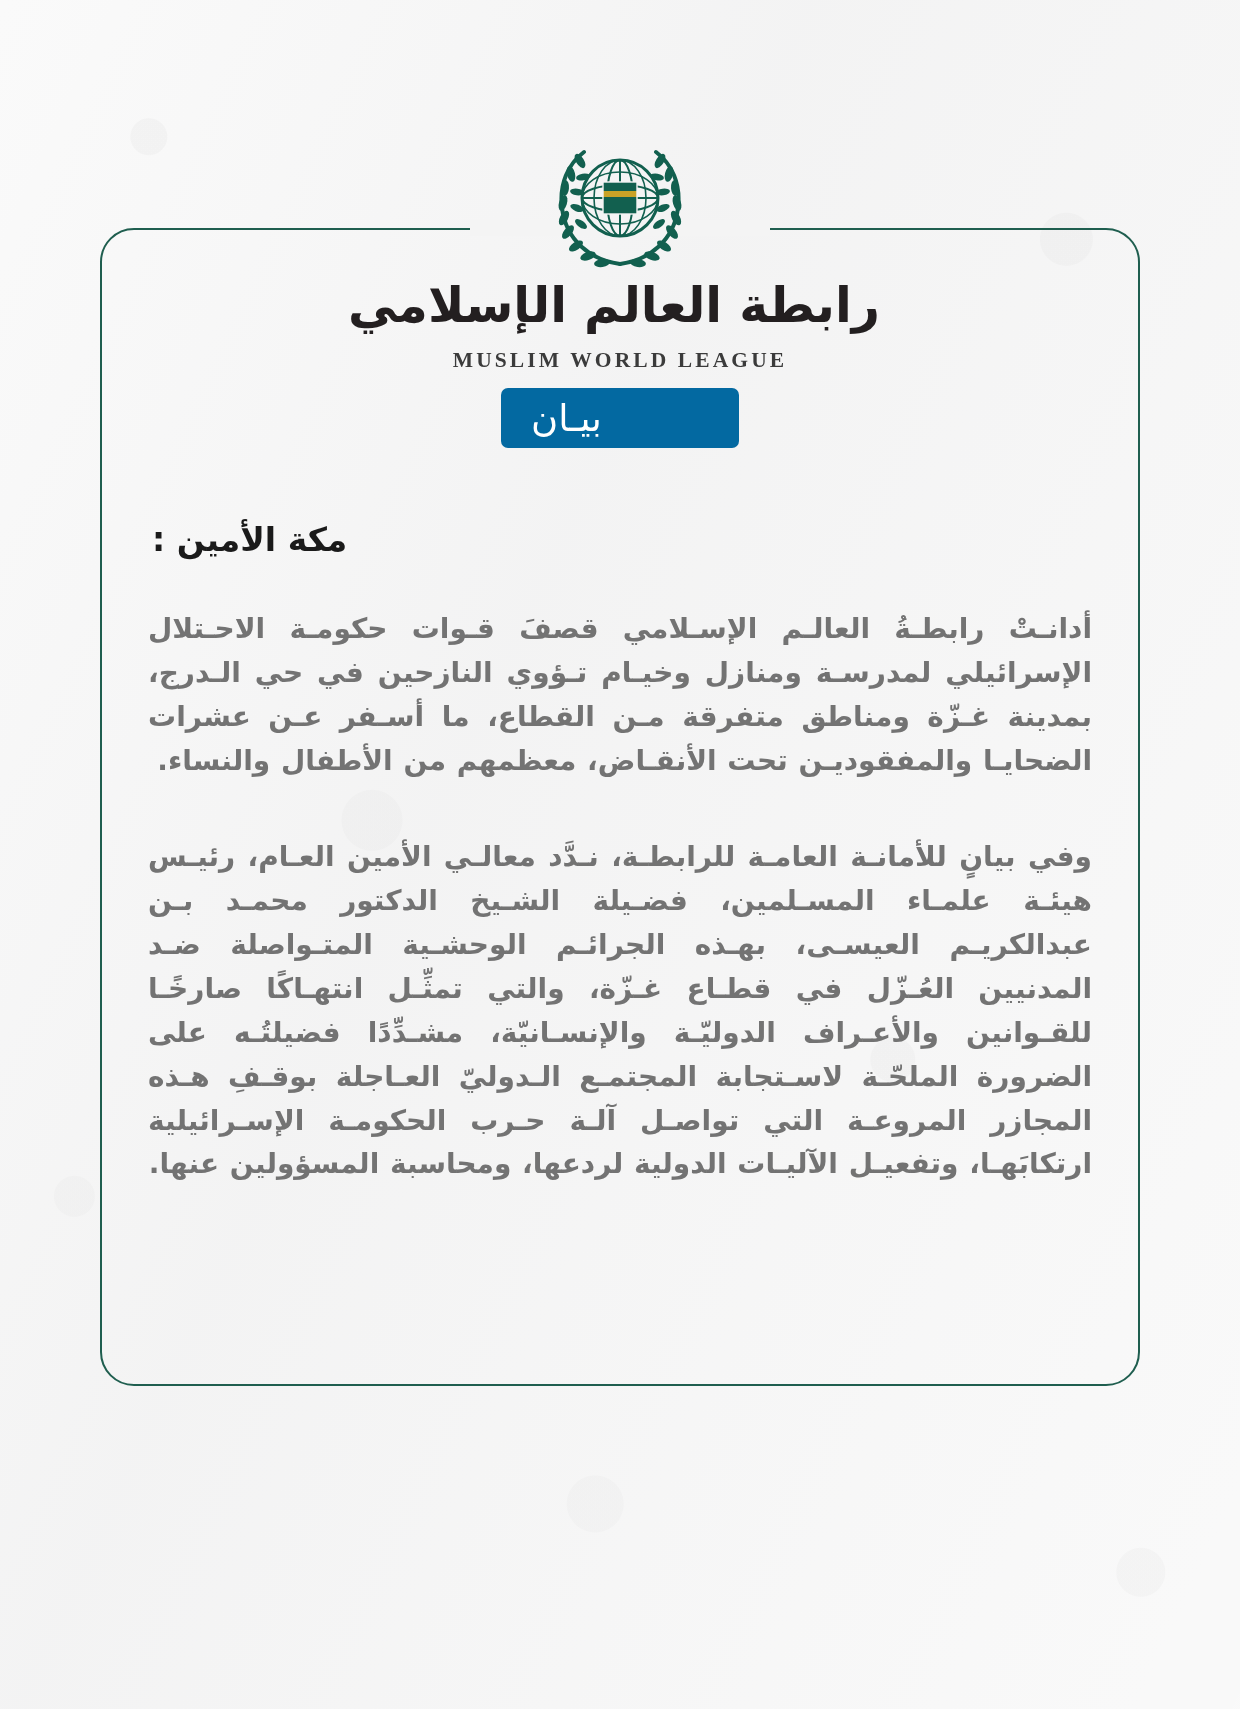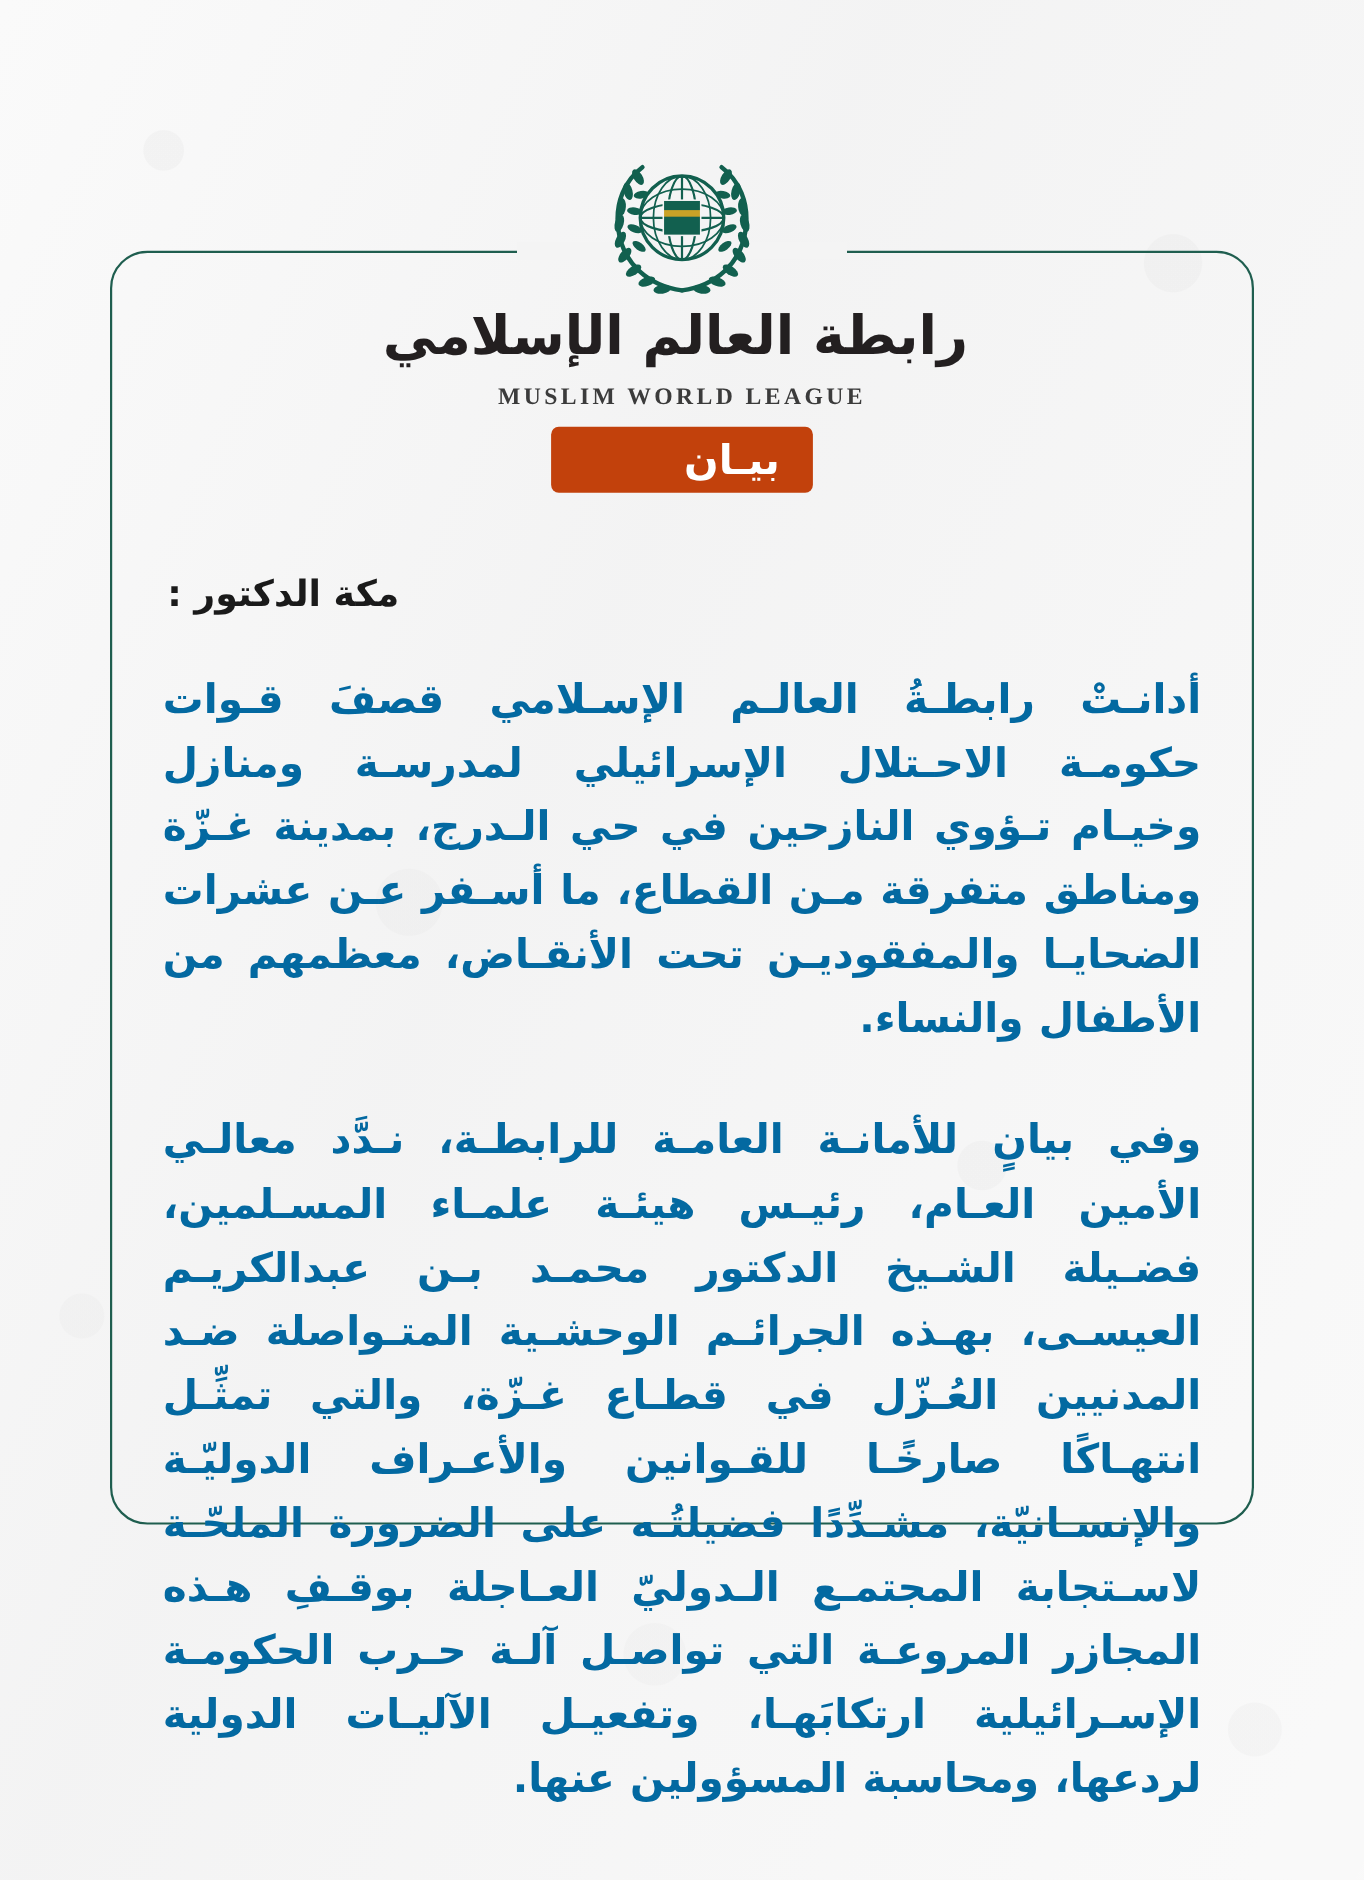--- a/index.html
+++ b/index.html
@@ -104,29 +104,29 @@
   }
 
   
   .badge {
     position: absolute;
     left: 50%;
     top: 388px;
     transform: translateX(-50%);
     min-width: 238px;
     height: 60px;
-    background: #c2410c;
+    background: #0369a1;
     border-radius: 7px;
     display: flex;
     align-items: center;
-    justify-content: flex-start;
+    justify-content: flex-end;
     color: #ffffff;
     font-family: "DejaVu Sans", "Liberation Sans", sans-serif;
     font-size: 37px;
-    font-weight: bold;
+    font-weight: normal;
     padding: 0 30px;
     box-sizing: border-box;
     letter-spacing: 1px;
   }
 
   
   .body-wrap {
     position: absolute;
     left: 148px;
     top: 520px;
@@ -140,24 +140,24 @@
     font-weight: bold;
     color: #1a1a1a;
     margin: 0 0 48px 0;
     padding-left: 4px;
   }
   .para {
     direction: rtl;
     text-align: justify;
     text-align-last: right;
     font-family: "DejaVu Sans", "Liberation Sans", sans-serif;
-    font-size: 37px;
+    font-size: 28px;
     font-weight: bold;
     line-height: 1.57;
-    color: #0369a1;
+    color: #737373;
     margin: 0 0 52px 0;
     word-spacing: 1px;
   }
   .para:last-child { margin-bottom: 0; }
 </style>
 </head>
 <body>
 
 <div class="paper-texture"></div>
 
@@ -223,18 +223,18 @@
 
   <div class="wordmark-ar">رابطة العالم الإسلامي</div>
 
   <div class="wordmark-en">MUSLIM WORLD LEAGUE</div>
 
   <div class="badge">
     <span>بيـان</span>
   </div>
 
   <div class="body-wrap">
-    <div class="dateline">مكة الدكتور :</div>
+    <div class="dateline">مكة الأمين :</div>
     <p class="para">أدانـتْ رابطـةُ العالـم الإسـلامي قصفَ قـوات حكومـة الاحـتلال الإسرائيلي لمدرسـة ومنازل وخيـام تـؤوي النازحين في حي الـدرج، بمدينة غـزّة ومناطق متفرقة مـن القطاع، ما أسـفر عـن عشرات الضحايـا والمفقوديـن تحت الأنقـاض، معظمهم من الأطفال والنساء.</p>
     <p class="para">وفي بيانٍ للأمانـة العامـة للرابطـة، نـدَّد معالـي الأمين العـام، رئيـس هيئـة علمـاء المسـلمين، فضـيلة الشـيخ الدكتور محمـد بـن عبدالكريـم العيسـى، بهـذه الجرائـم الوحشـية المتـواصلة ضـد المدنيين العُـزّل في قطـاع غـزّة، والتي تمثِّـل انتهـاكًا صارخًـا للقـوانين والأعـراف الدوليّـة والإنسـانيّة، مشـدِّدًا فضيلتُـه على الضرورة الملحّـة لاسـتجابة المجتمـع الـدوليّ العـاجلة بوقـفِ هـذه المجازر المروعـة التي تواصـل آلـة حـرب الحكومـة الإسـرائيلية ارتكابَهـا، وتفعيـل الآليـات الدولية لردعها، ومحاسبة المسؤولين عنها.</p>
   </div>
 
 </div>
 
 </body></html>

